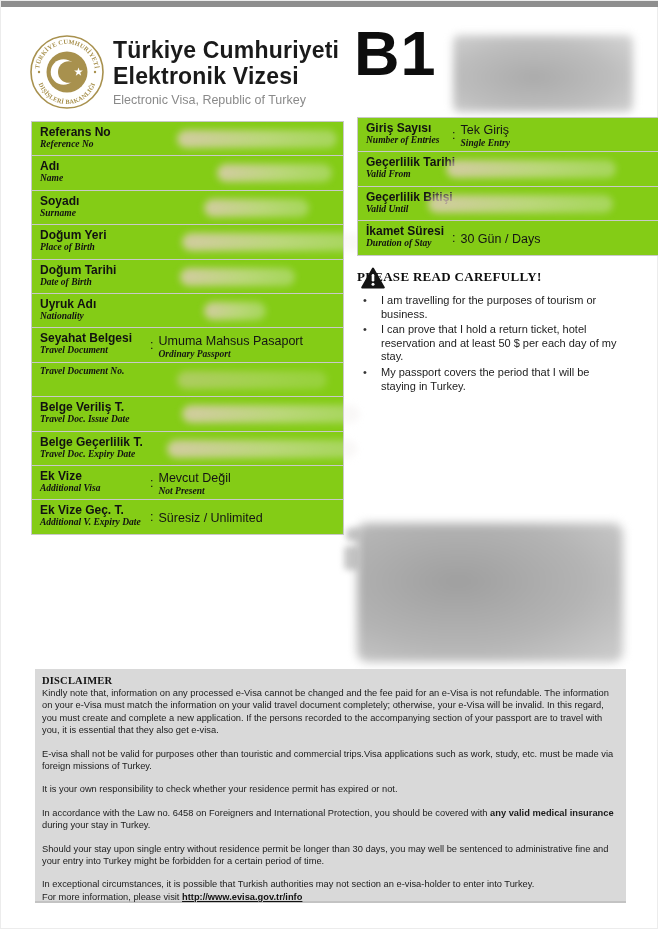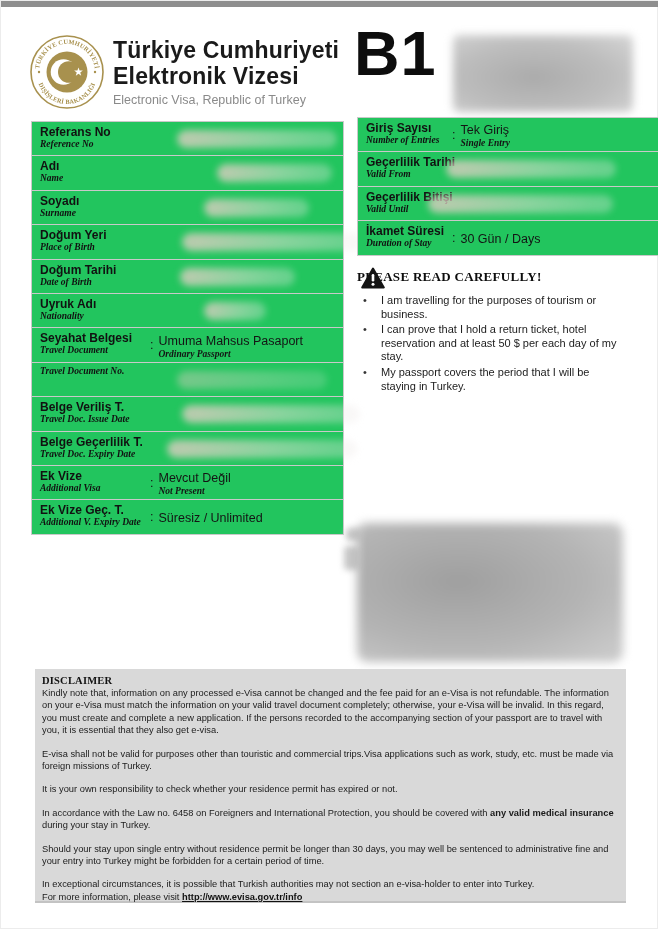--- a/index.html
+++ b/index.html
@@ -12,21 +12,21 @@
   
   .emblem{position:absolute;left:28px;top:33px;width:76px;height:76px}
   .title-block{position:absolute;left:112px;top:36px}
   .title-line{font-weight:bold;font-size:23px;line-height:26px;color:#1a1a1a;letter-spacing:.2px}
   .subtitle{margin-top:4px;font-size:12.5px;color:#8a8a8a}
   .visa-type{position:absolute;left:353px;top:21px;font-size:63px;font-weight:bold;line-height:1;color:#0d0d0d;letter-spacing:1px}
   .hdr-blob{position:absolute;left:452px;top:34px;width:180px;height:77px;border-radius:6px;
     background:radial-gradient(ellipse at 45% 55%,#ababab 0%,#bdbdbd 55%,#d6d6d6 100%);filter:blur(4px)}
 
   
-  .fbox{position:absolute;border:1px solid #c9c9c9;background:#22c55e}
+  .fbox{position:absolute;border:1px solid #c9c9c9;background:#84cc16}
   .lbox{left:30px;top:120px;width:313px;height:414px}
   .rbox{left:356px;top:116px;width:323px;height:139px}
   .row{position:relative;height:34.4px;border-bottom:1px solid #c9c9c9;padding:3px 0 0 8px}
   .row:last-child{border-bottom:none}
   .lbl{font-weight:bold;font-size:12px;line-height:14px;color:#111}
   .sub{font-family:"Liberation Serif",serif;font-style:italic;font-weight:bold;font-size:9.5px;line-height:11px;color:#111}
   .fval{position:absolute;top:0;bottom:0;display:flex;align-items:center;gap:5px}
   .lbox .fval{left:118px}
   .rbox .fval{left:94px}
   .colon{font-size:12.5px}

